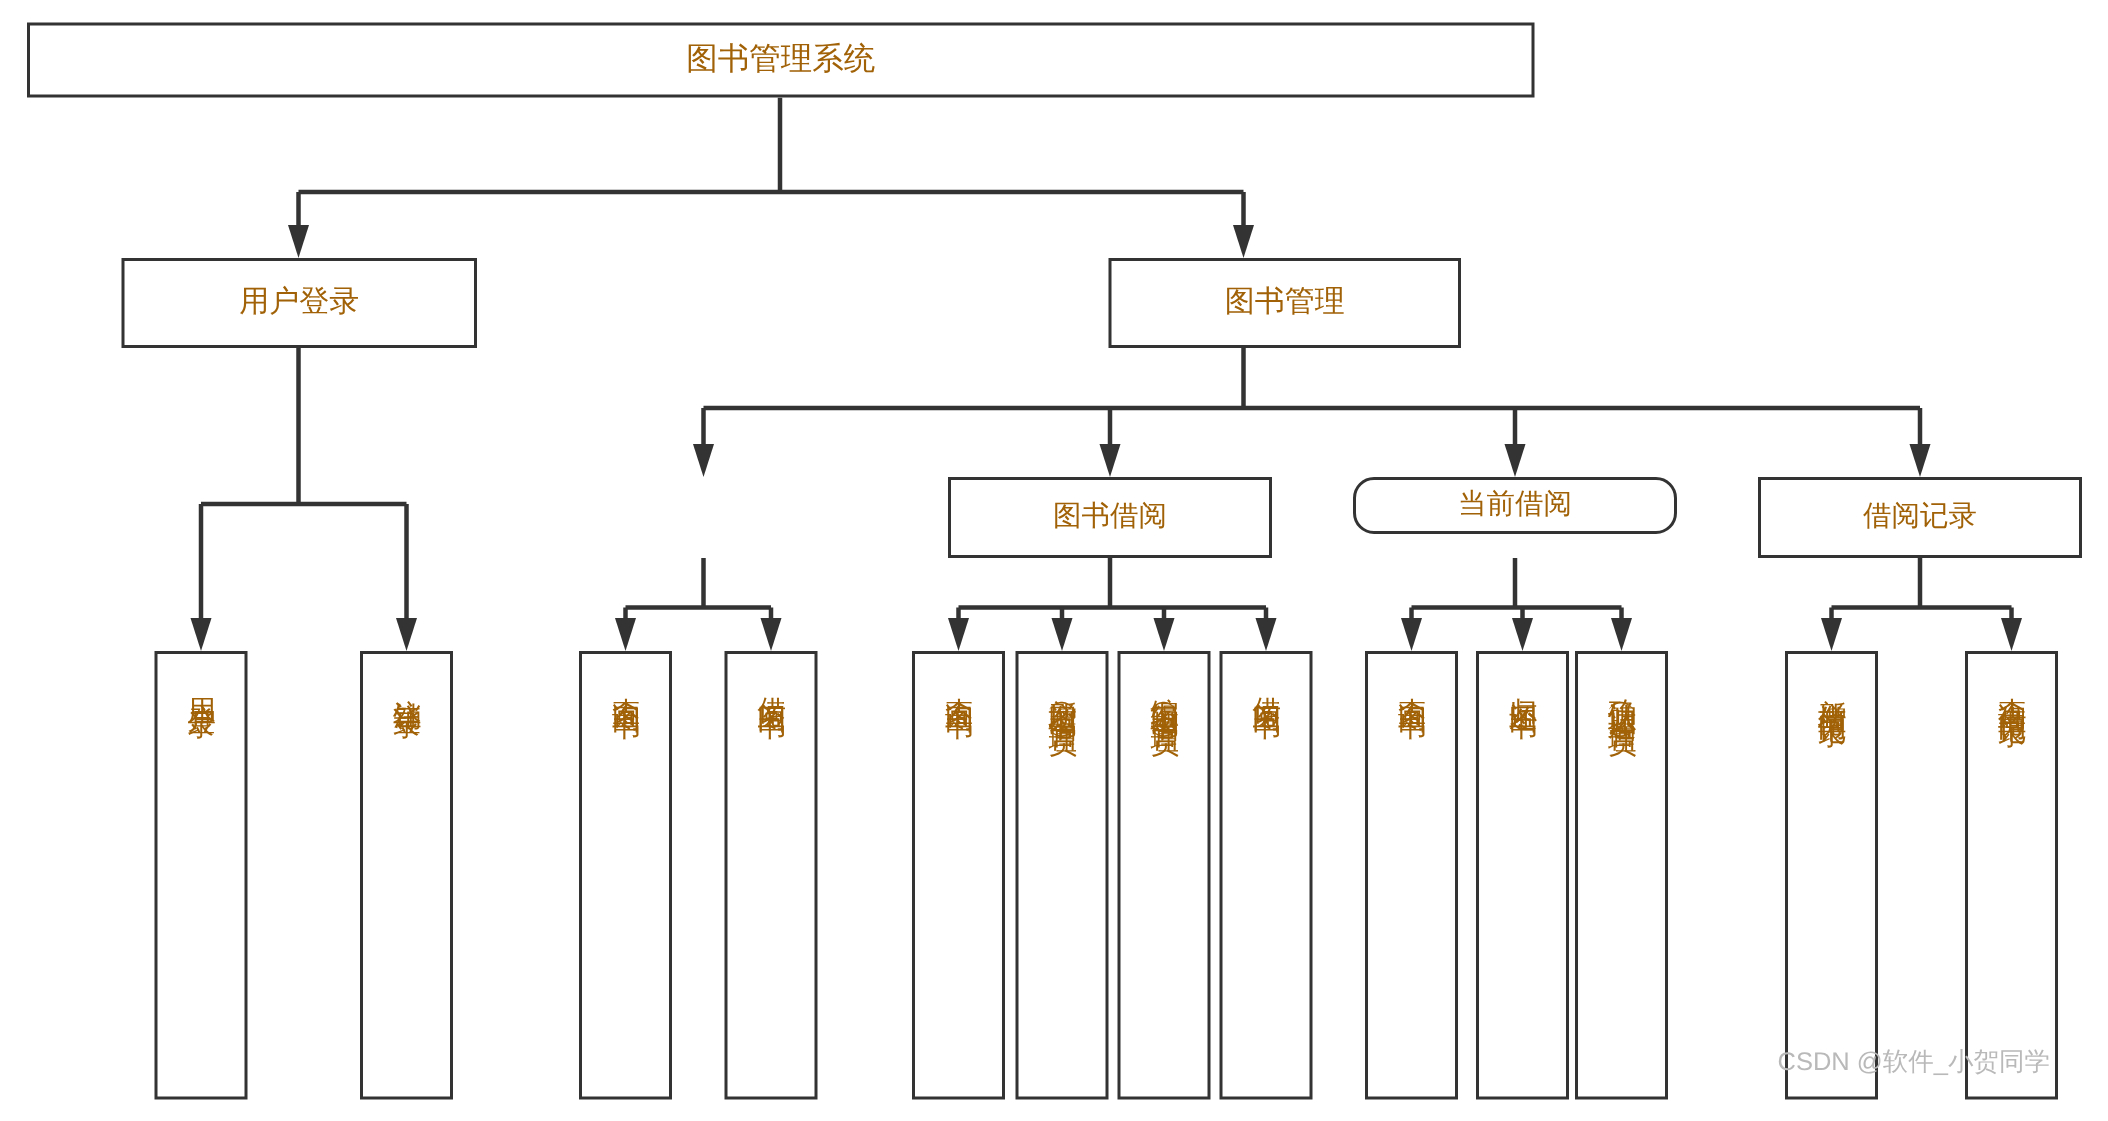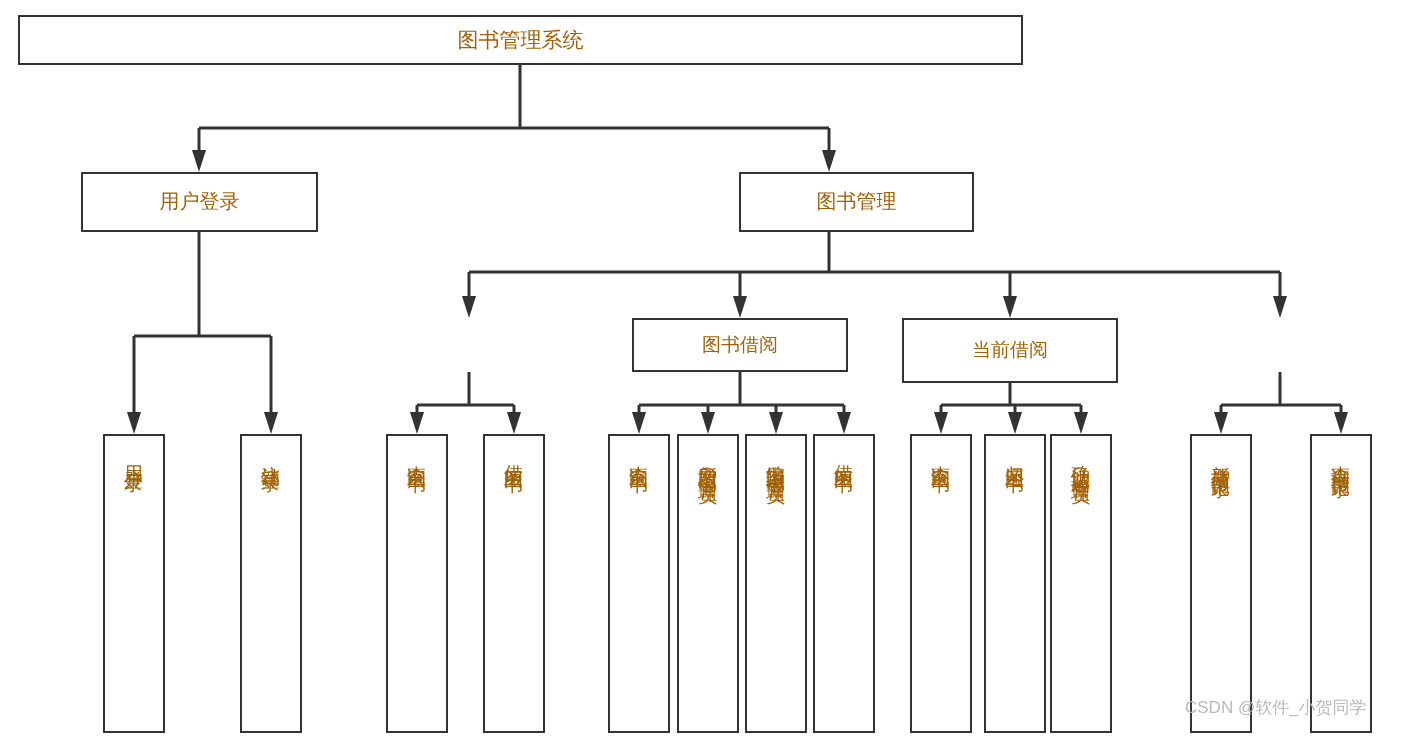--- a/index.html
+++ b/index.html
@@ -132,22 +132,25 @@
   <div class="node-box node-level1" id="node-l1-0" style="left: 81px; top: 172px; width: 237px; height: 60px; border-color: rgb(51, 51, 51); background: rgb(255, 255, 255);">
     <span class="node-label">用户登录</span>
   </div>
   <div class="node-box node-level1" id="node-l1-1" style="left: 711px; top: 172px; width: 235px; height: 60px; border-color: rgb(51, 51, 51); background: rgb(255, 255, 255); margin-left: 28px;">
     <span class="node-label">图书管理</span>
   </div>
 
   <div class="node-box node-level2" id="node-l2-1" style="left: 632px; top: 318px; width: 216px; height: 54px; border-color: rgb(51, 51, 51); background: rgb(255, 255, 255);">
     <span class="node-label">图书借阅</span>
   </div>
-  <div class="node-box node-level2" id="node-l2-2" style="left: 902px; top: 318px; width: 216px; height: 65px; border-color: rgb(51, 51, 51); background: rgb(255, 255, 255);">
+  <div class="node-box node-level2" id="node-l2-2" style="left: 902px; top: 318px; width: 216px; height: 38px; border-color: rgb(51, 51, 51); background: rgb(255, 255, 255); border-radius: 14px;">
     <span class="node-label">当前借阅</span>
+  </div>
+  <div class="node-box node-level2" id="node-l2-3" style="left: 1172px; top: 318px; width: 216px; height: 54px; border-color: rgb(51, 51, 51); background: rgb(255, 255, 255);">
+    <span class="node-label">借阅记录</span>
   </div>
 
   <div class="node-box node-leaf" id="node-leaf-0" style="left: 103px; top: 434px; width: 62px; height: 299px; border-color: rgb(51, 51, 51); background: rgb(255, 255, 255);">
     <span class="node-label">用户登录</span>
   </div>
   <div class="node-box node-leaf" id="node-leaf-1" style="left: 240px; top: 434px; width: 62px; height: 299px; border-color: rgb(51, 51, 51); background: rgb(255, 255, 255);">
     <span class="node-label">注销登录</span>
   </div>
   <div class="node-box node-leaf" id="node-leaf-2" style="left: 386px; top: 434px; width: 62px; height: 299px; border-color: rgb(51, 51, 51); background: rgb(255, 255, 255);">
     <span class="node-label">查询图书</span>

